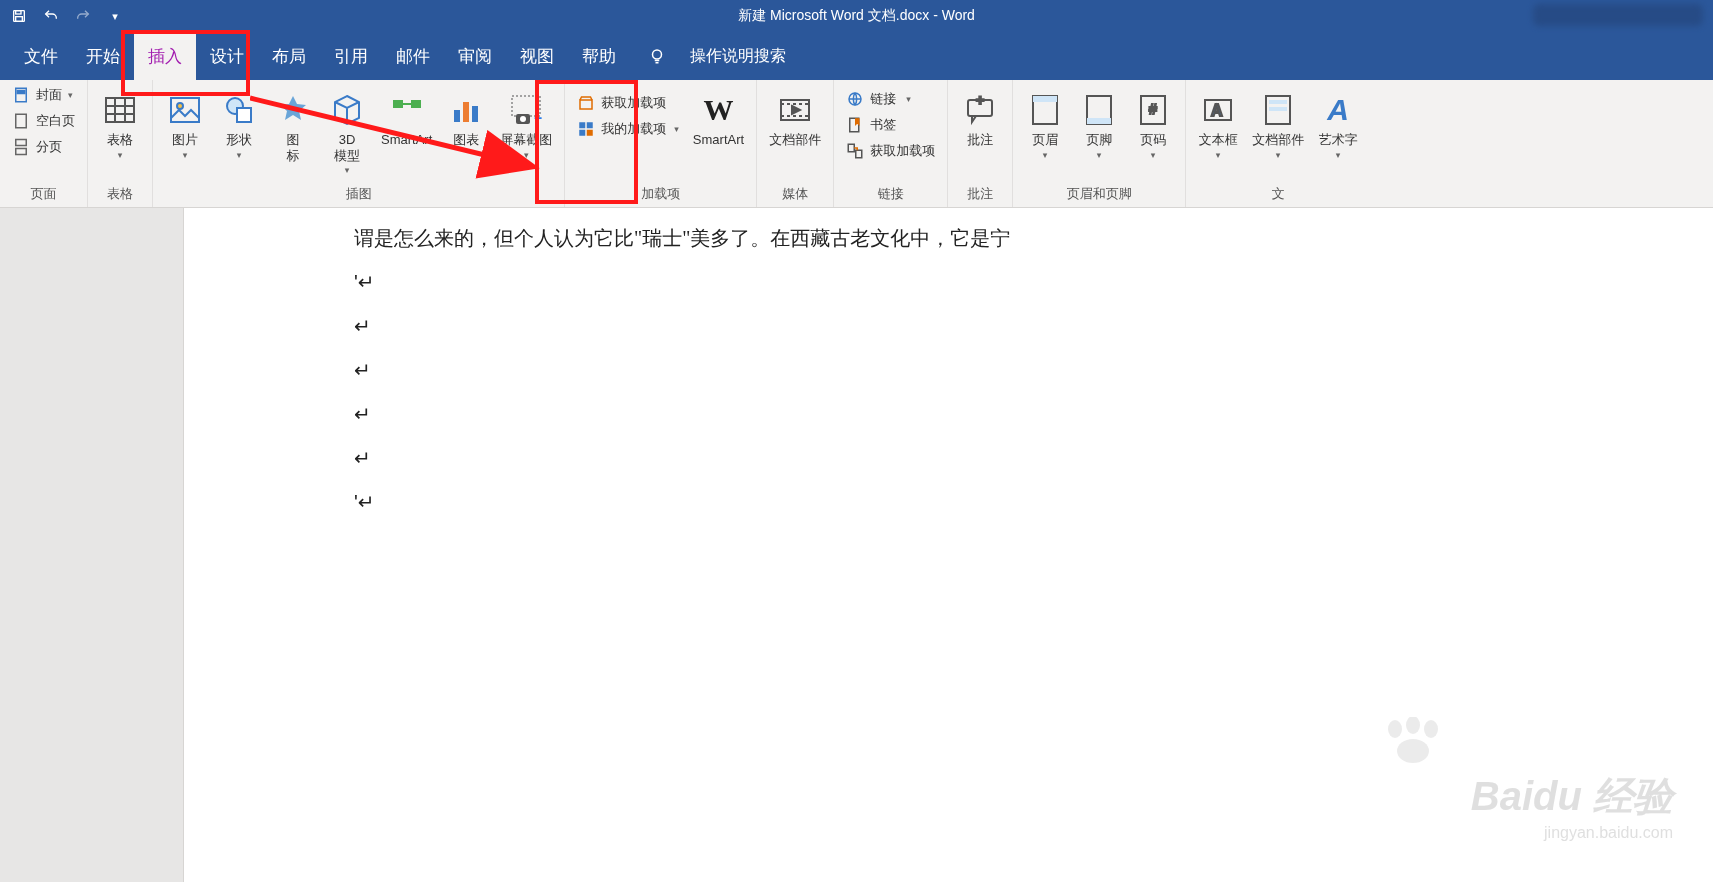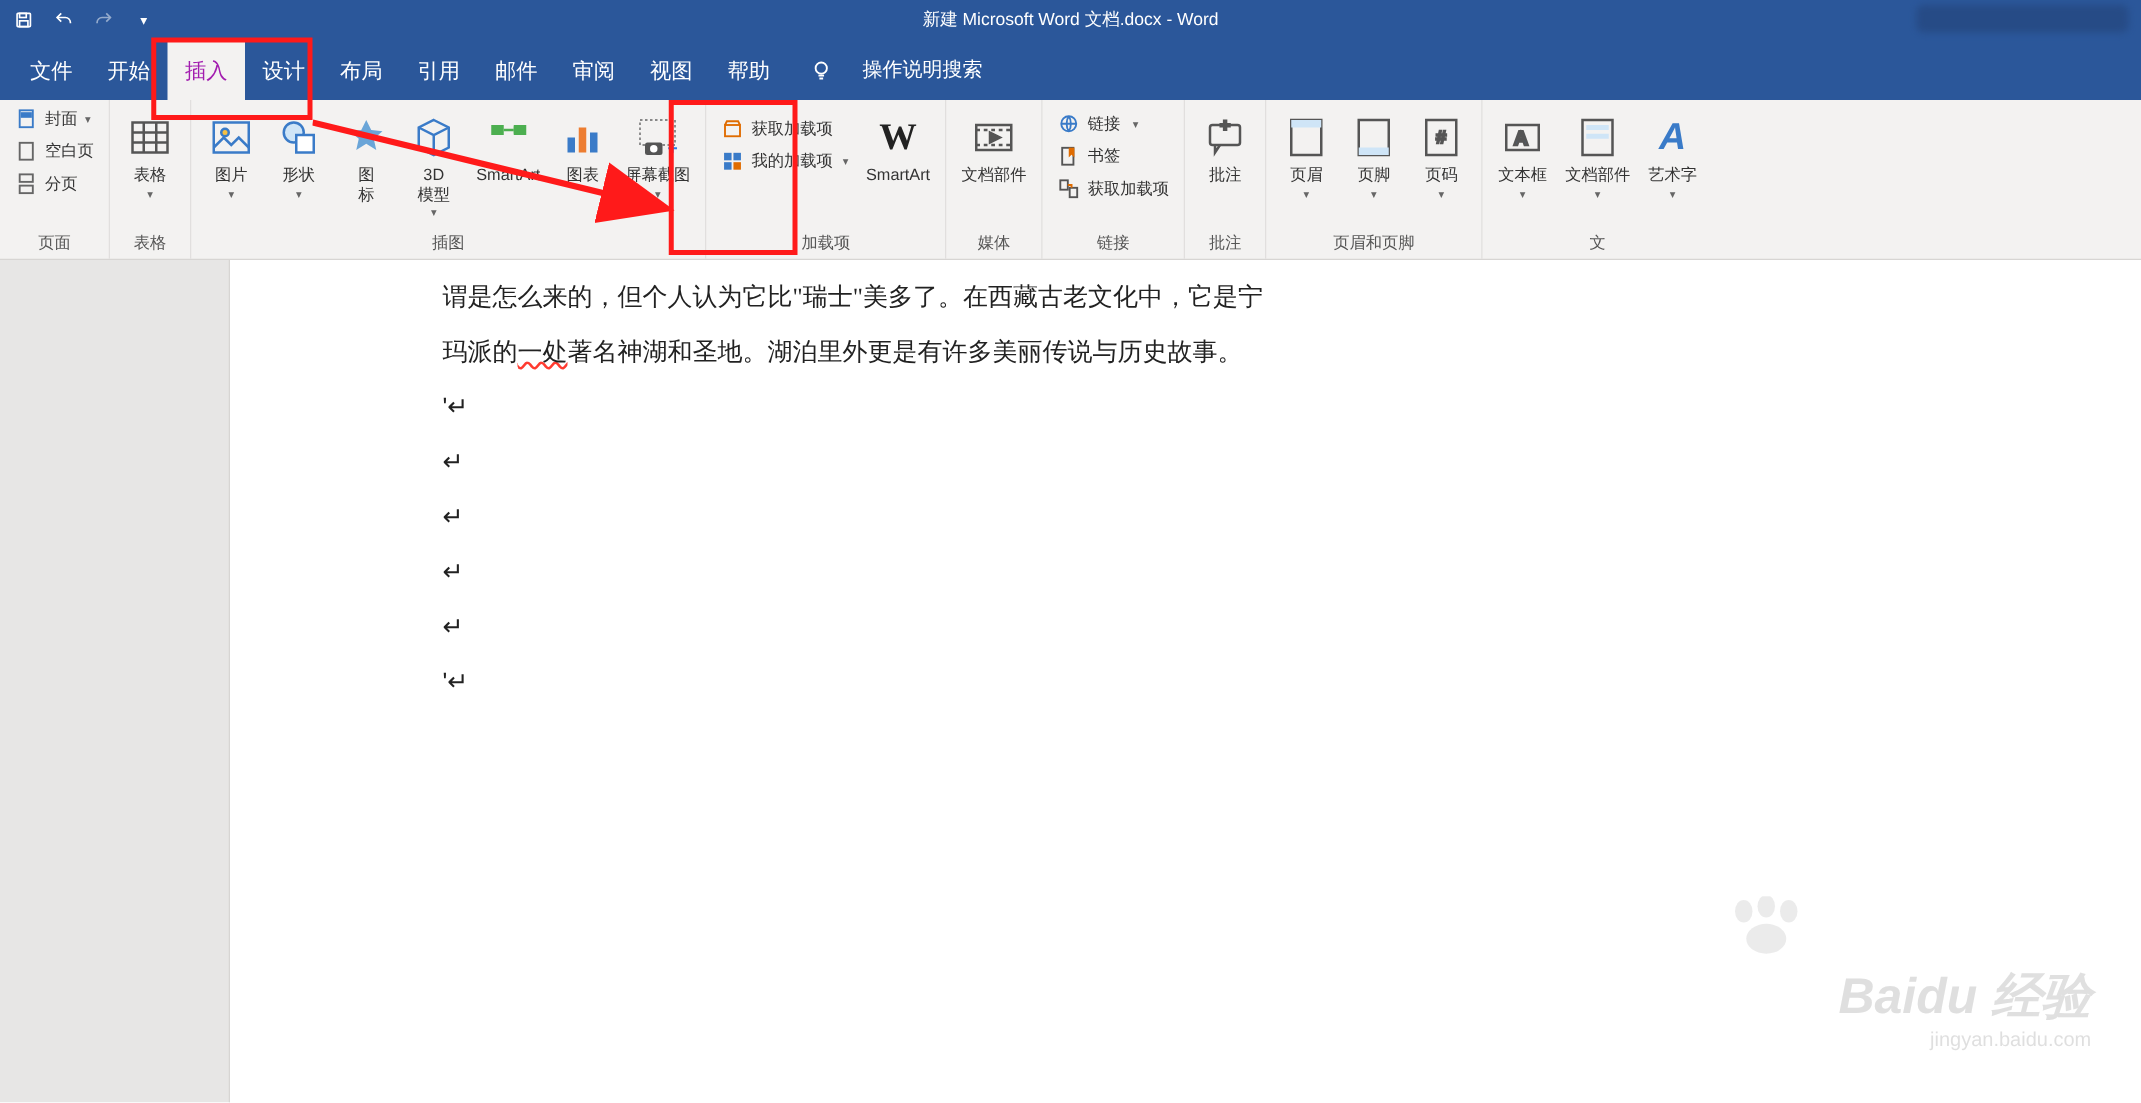--- a/index.html
+++ b/index.html
@@ -416,21 +416,20 @@
       </marker>
     </defs>
   <line x1="0" y1="6" x2="280" y2="74" stroke="#ff1a1a" stroke-width="5" marker-end="url(#ah)"></line>
 </svg>
 
 <div class="workspace">
   <div class="nav-pane"></div>
   <div class="doc-scroll">
     <div class="page">
       <p>谓是怎么来的，但个人认为它比"瑞士"美多了。在西藏古老文化中，它是宁</p>
-      <p>玛派的<span class="redline">一处</span>著名神湖和圣地。湖泊里外更是有许多美丽传说与历史故事。</p>
       <p class="para-mark"><span>'</span><span>↵</span></p>
       <p class="para-mark">↵</p>
       <p class="para-mark">↵</p>
       <p class="para-mark">↵</p>
       <p class="para-mark">↵</p>
       <p class="para-mark"><span>'</span><span>↵</span></p>
     </div>
 
     <svg class="paw" width="60" height="50" viewBox="0 0 60 50">
         <g fill="#d8d8d8">

